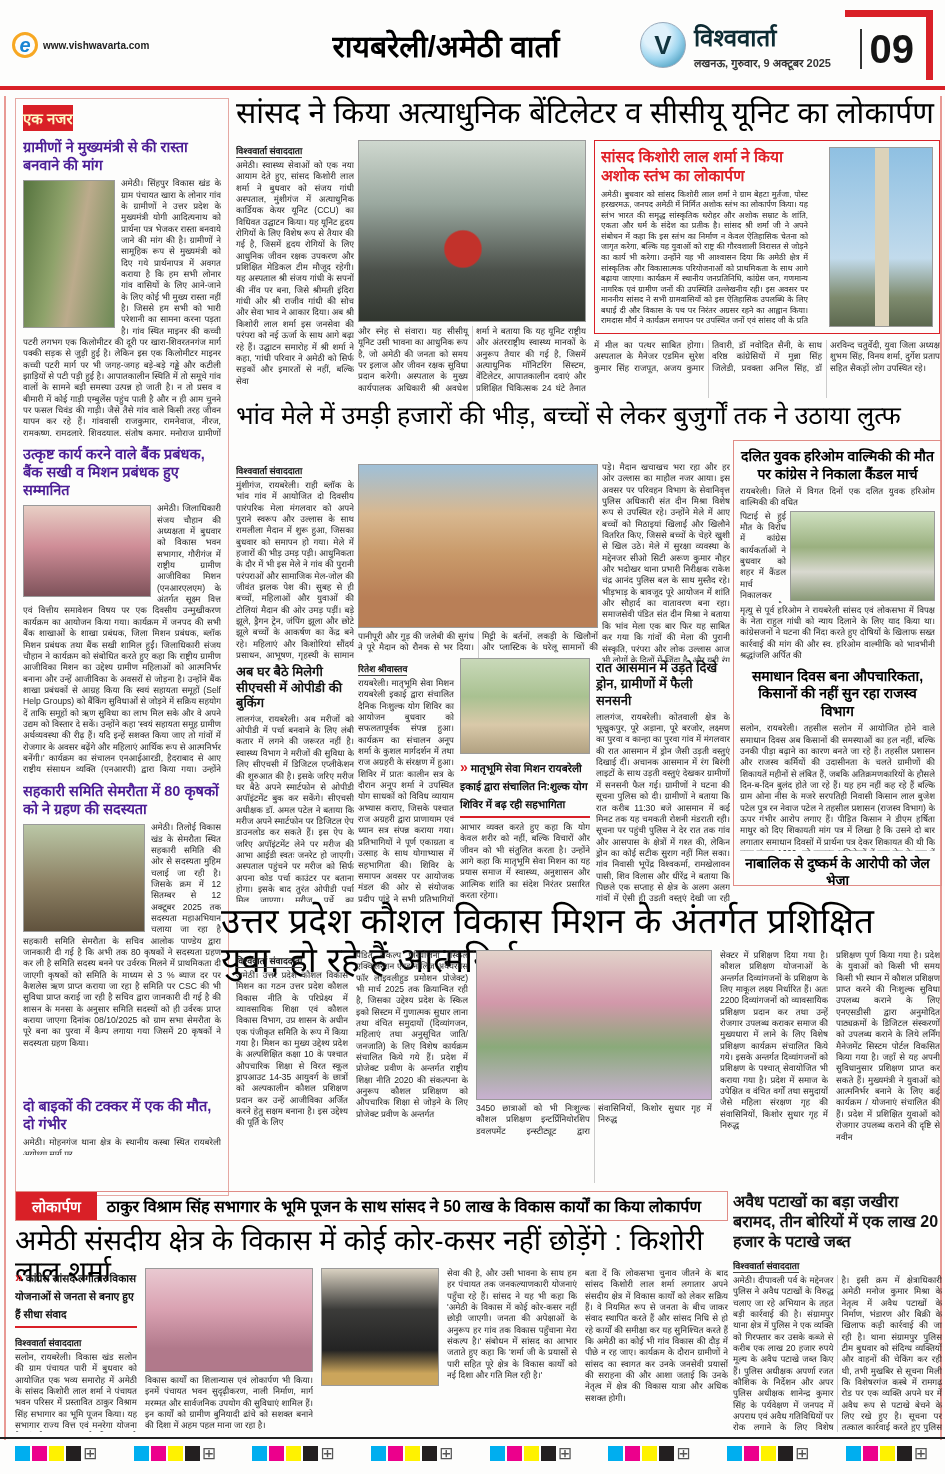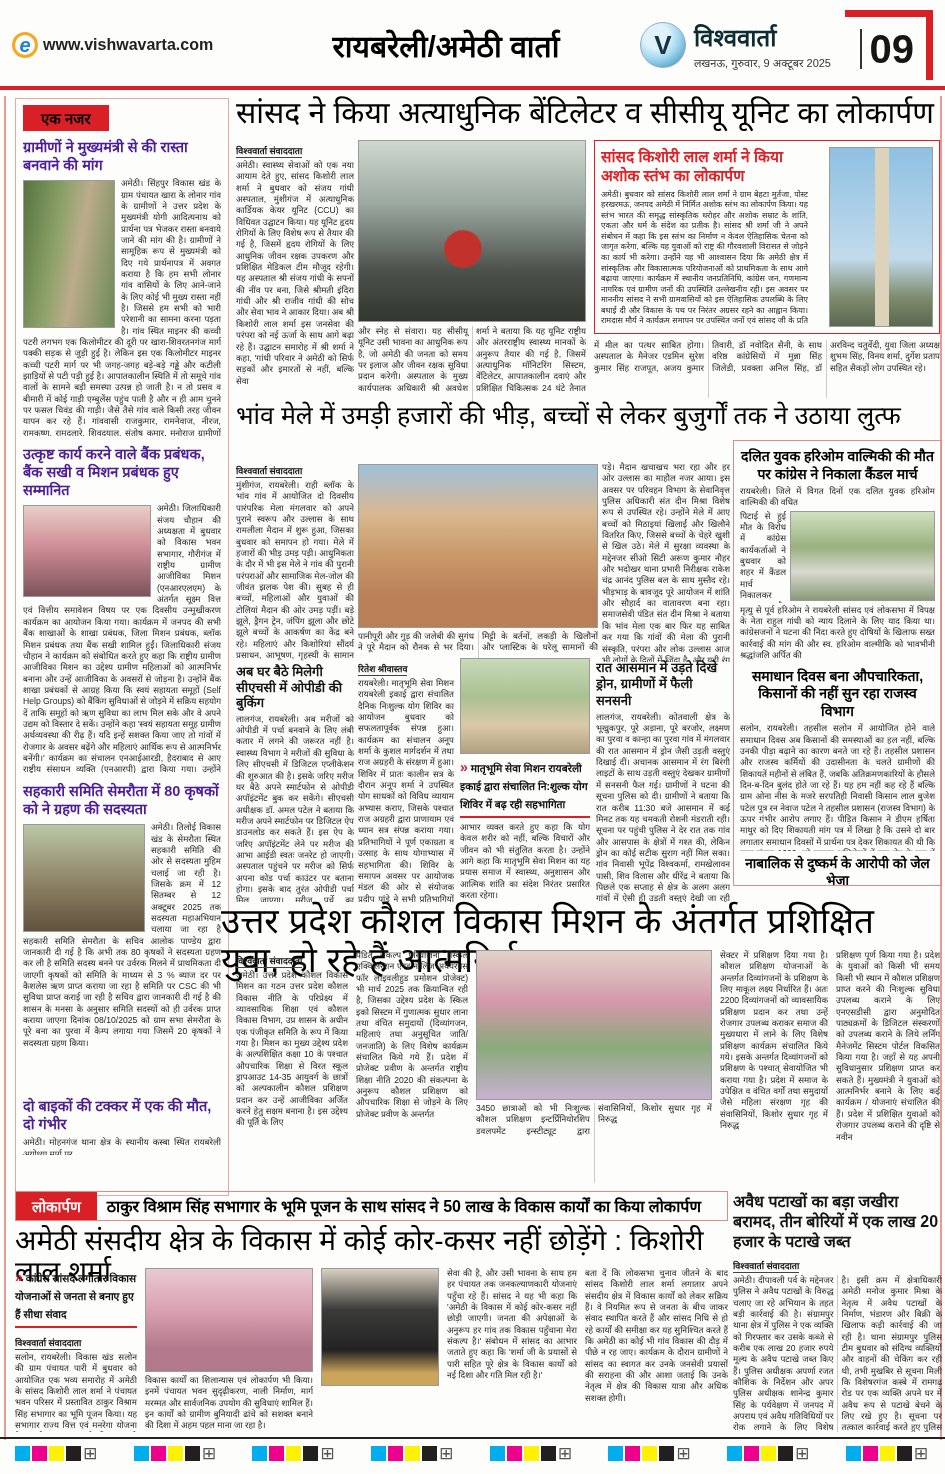--- a/index.html
+++ b/index.html
@@ -8,32 +8,32 @@
 .abs{position:absolute}
 .body{font-size:8.6px;line-height:1.32;text-align:justify;color:#242424}
 .byline{font-weight:bold;font-size:9px;border-bottom:1px solid #444;display:inline-block;margin-bottom:2px}
 .photo{border:1px solid #9a9a9a}
 .redrule{position:absolute;left:0;right:0;top:86px;height:4px;background:#d92027}
 .edge{position:absolute;top:96px;bottom:34px;width:2px;background:#e89a94}
 
 .hdr{position:absolute;left:12px;top:6px;right:12px;height:78px;display:flex;align-items:center}
 .site{display:flex;align-items:center;gap:5px;width:240px}
 .elogo{width:26px;height:26px;border:3px solid #f7a823;border-radius:50%;color:#1b86d3;font-weight:bold;font-size:20px;font-style:italic;display:flex;align-items:center;justify-content:center;line-height:1}
-.siteurl{font-size:16px;font-weight:bold;color:#222}
+.siteurl{font-size:10px;font-weight:bold;color:#222}
 .sectitle{flex:1;text-align:center;font-size:30px;font-weight:bold;color:#000}
 .brand{display:flex;align-items:center;gap:8px;margin-right:14px}
 .globe{width:46px;height:46px;border-radius:50%;background:radial-gradient(circle at 35% 30%,#dff1fb 0 30%,#9fd6ef 55%,#5aa8c8 80%);border:1px solid #9ab;display:flex;align-items:center;justify-content:center}
 .globe .v{font-size:26px;font-weight:bold;color:#12353f}
 .papername{font-size:24px;font-weight:bold;color:#0d2b33}
-.edition{font-size:11px;font-weight:normal;color:#333;margin-top:2px}
+.edition{font-size:11px;font-weight:bold;color:#333;margin-top:2px}
 .pgwrap{width:88px;height:70px;border-top:7px solid #d92027;border-right:7px solid #d92027;display:flex;align-items:center;justify-content:flex-end;padding-right:12px}
 .pgnum{font-size:40px;font-weight:bold;border-left:2px solid #333;padding-left:8px;line-height:1}
 
 .sidebar{position:absolute;left:15px;top:98px;width:214px;height:1098px;border:1px solid #e5a8a2;padding:6px 7px;overflow:hidden}
-.eklabel{display:inline-block;background:#d92027;color:#000000;font-weight:bold;font-size:15px;padding:3px 18px;margin-bottom:5px}
+.eklabel{display:inline-block;background:#d92027;color:#fef9c3;font-weight:bold;font-size:15px;padding:3px 0;margin-bottom:5px}
 .sb-art{overflow:hidden;margin-bottom:7px}
 .sb-art h2{font-size:14.5px;line-height:1.25;margin:2px 0 4px;color:#4c1d95}
 .sb-art .ph{float:left;margin:2px 6px 2px 0}
 
 .h-main{font-size:30px;line-height:1.1;font-weight:normal;color:#000}
 .center{text-align:left}
 
 .ashok{border:1.5px solid #d92027;padding:6px;display:flex;gap:21px}
 .ashok h3{color:#e02128;font-size:15.5px;line-height:1.25;margin-bottom:4px}
 

